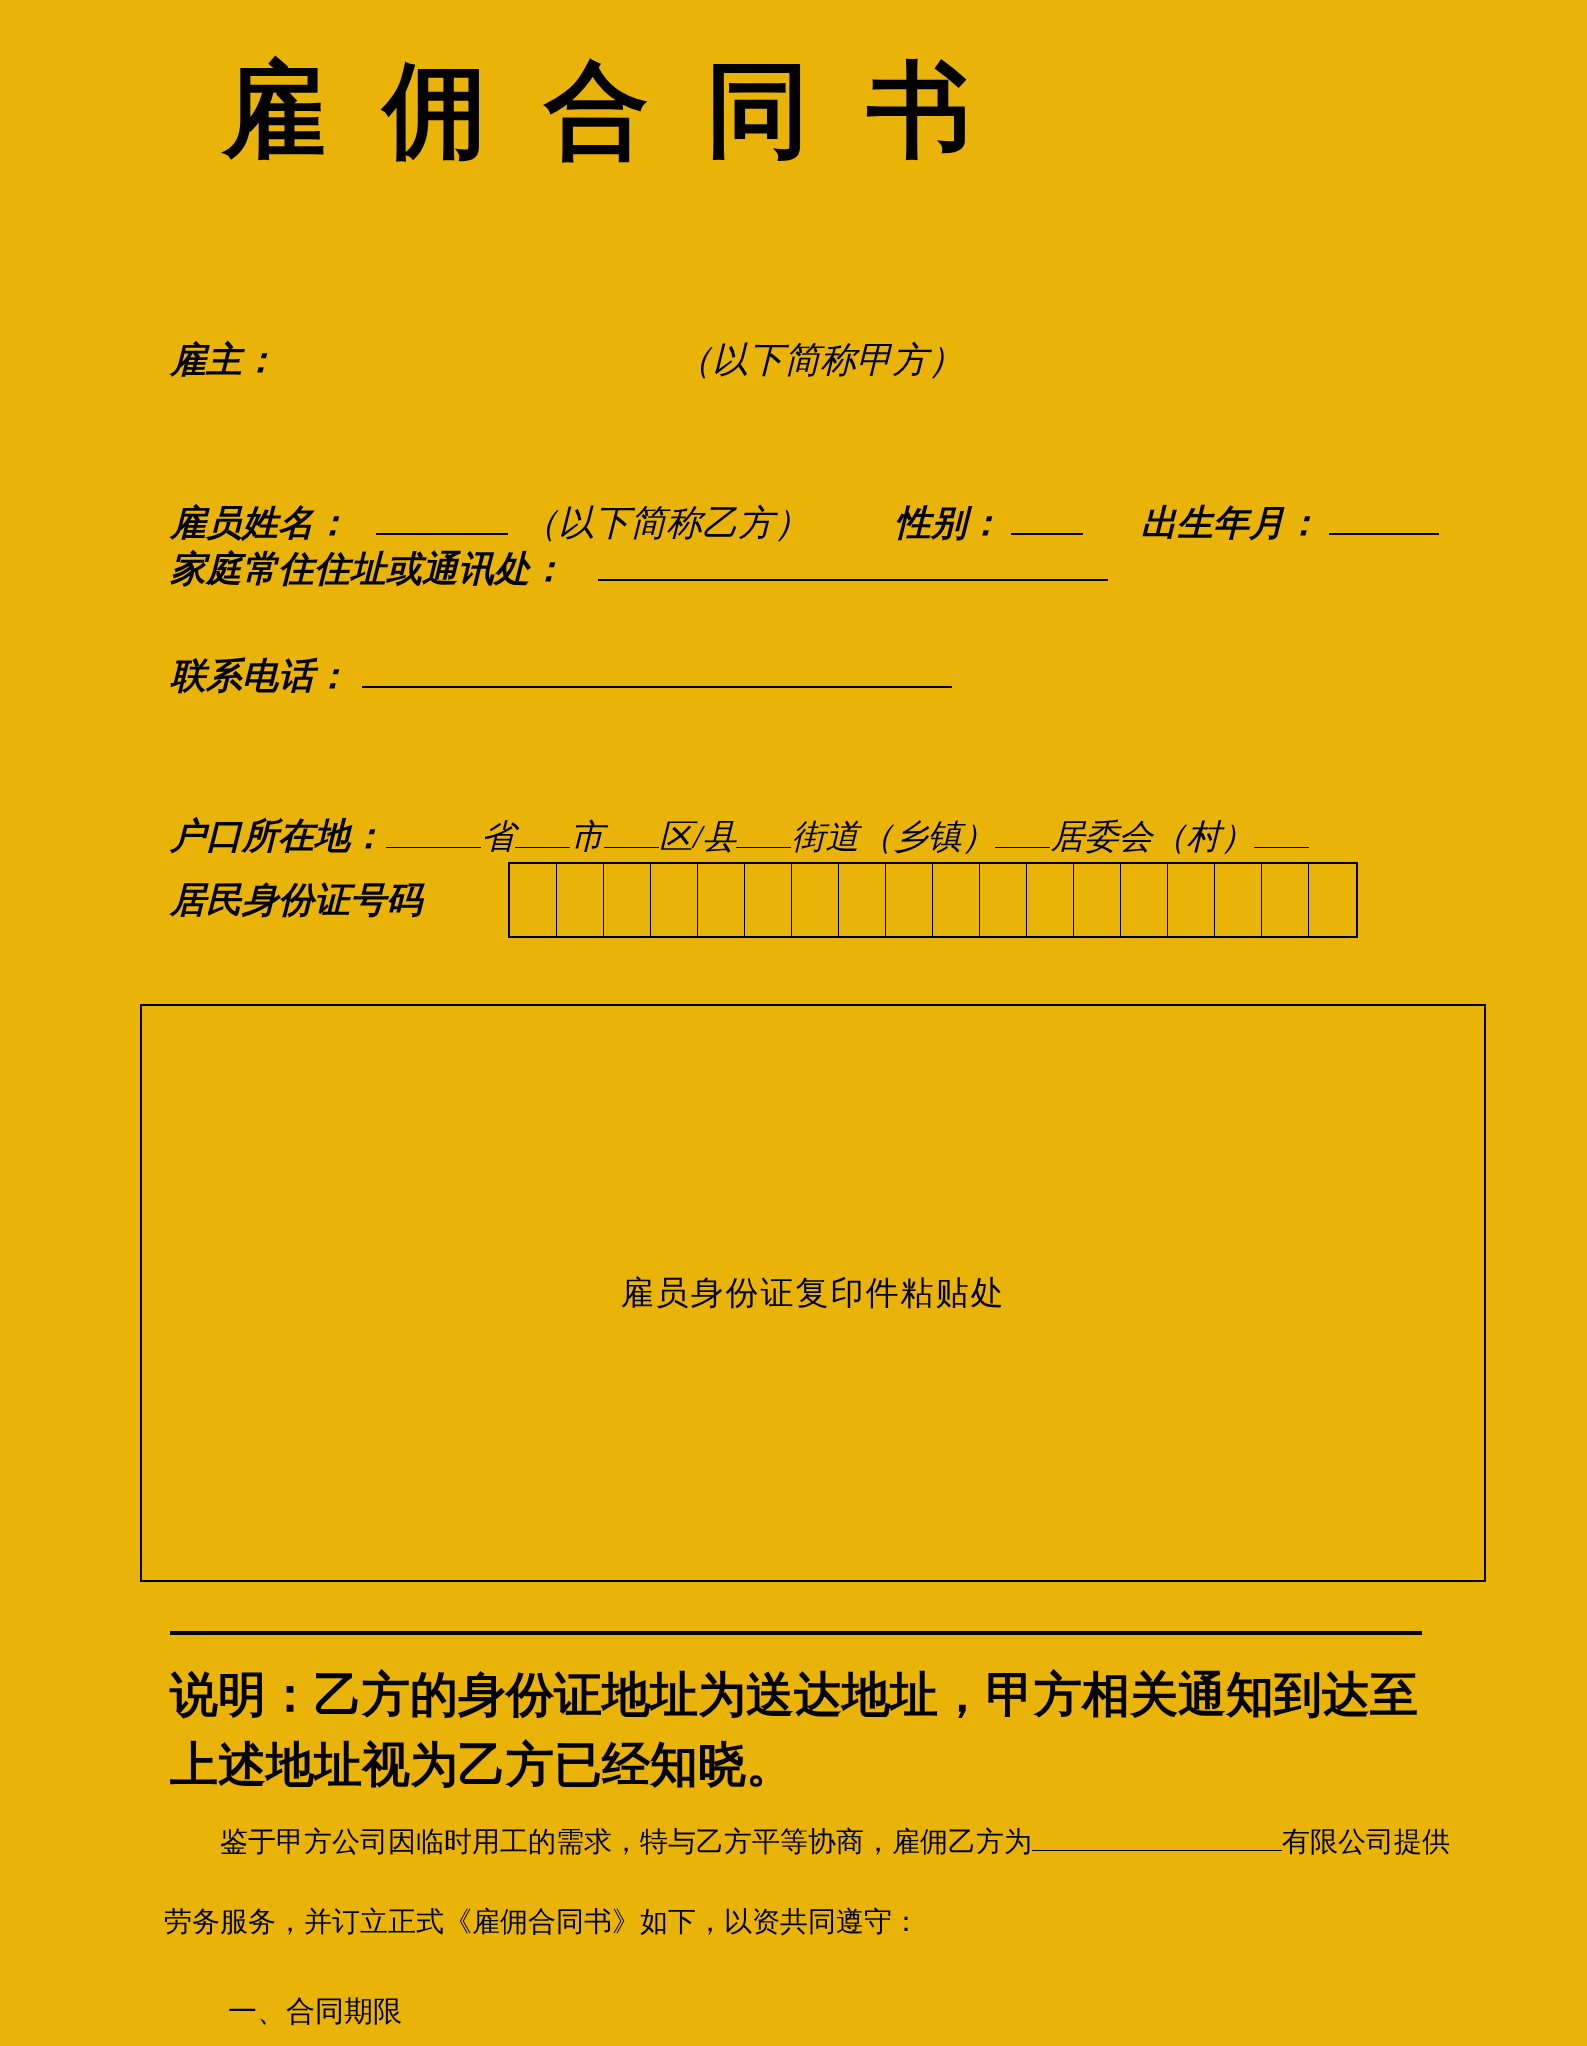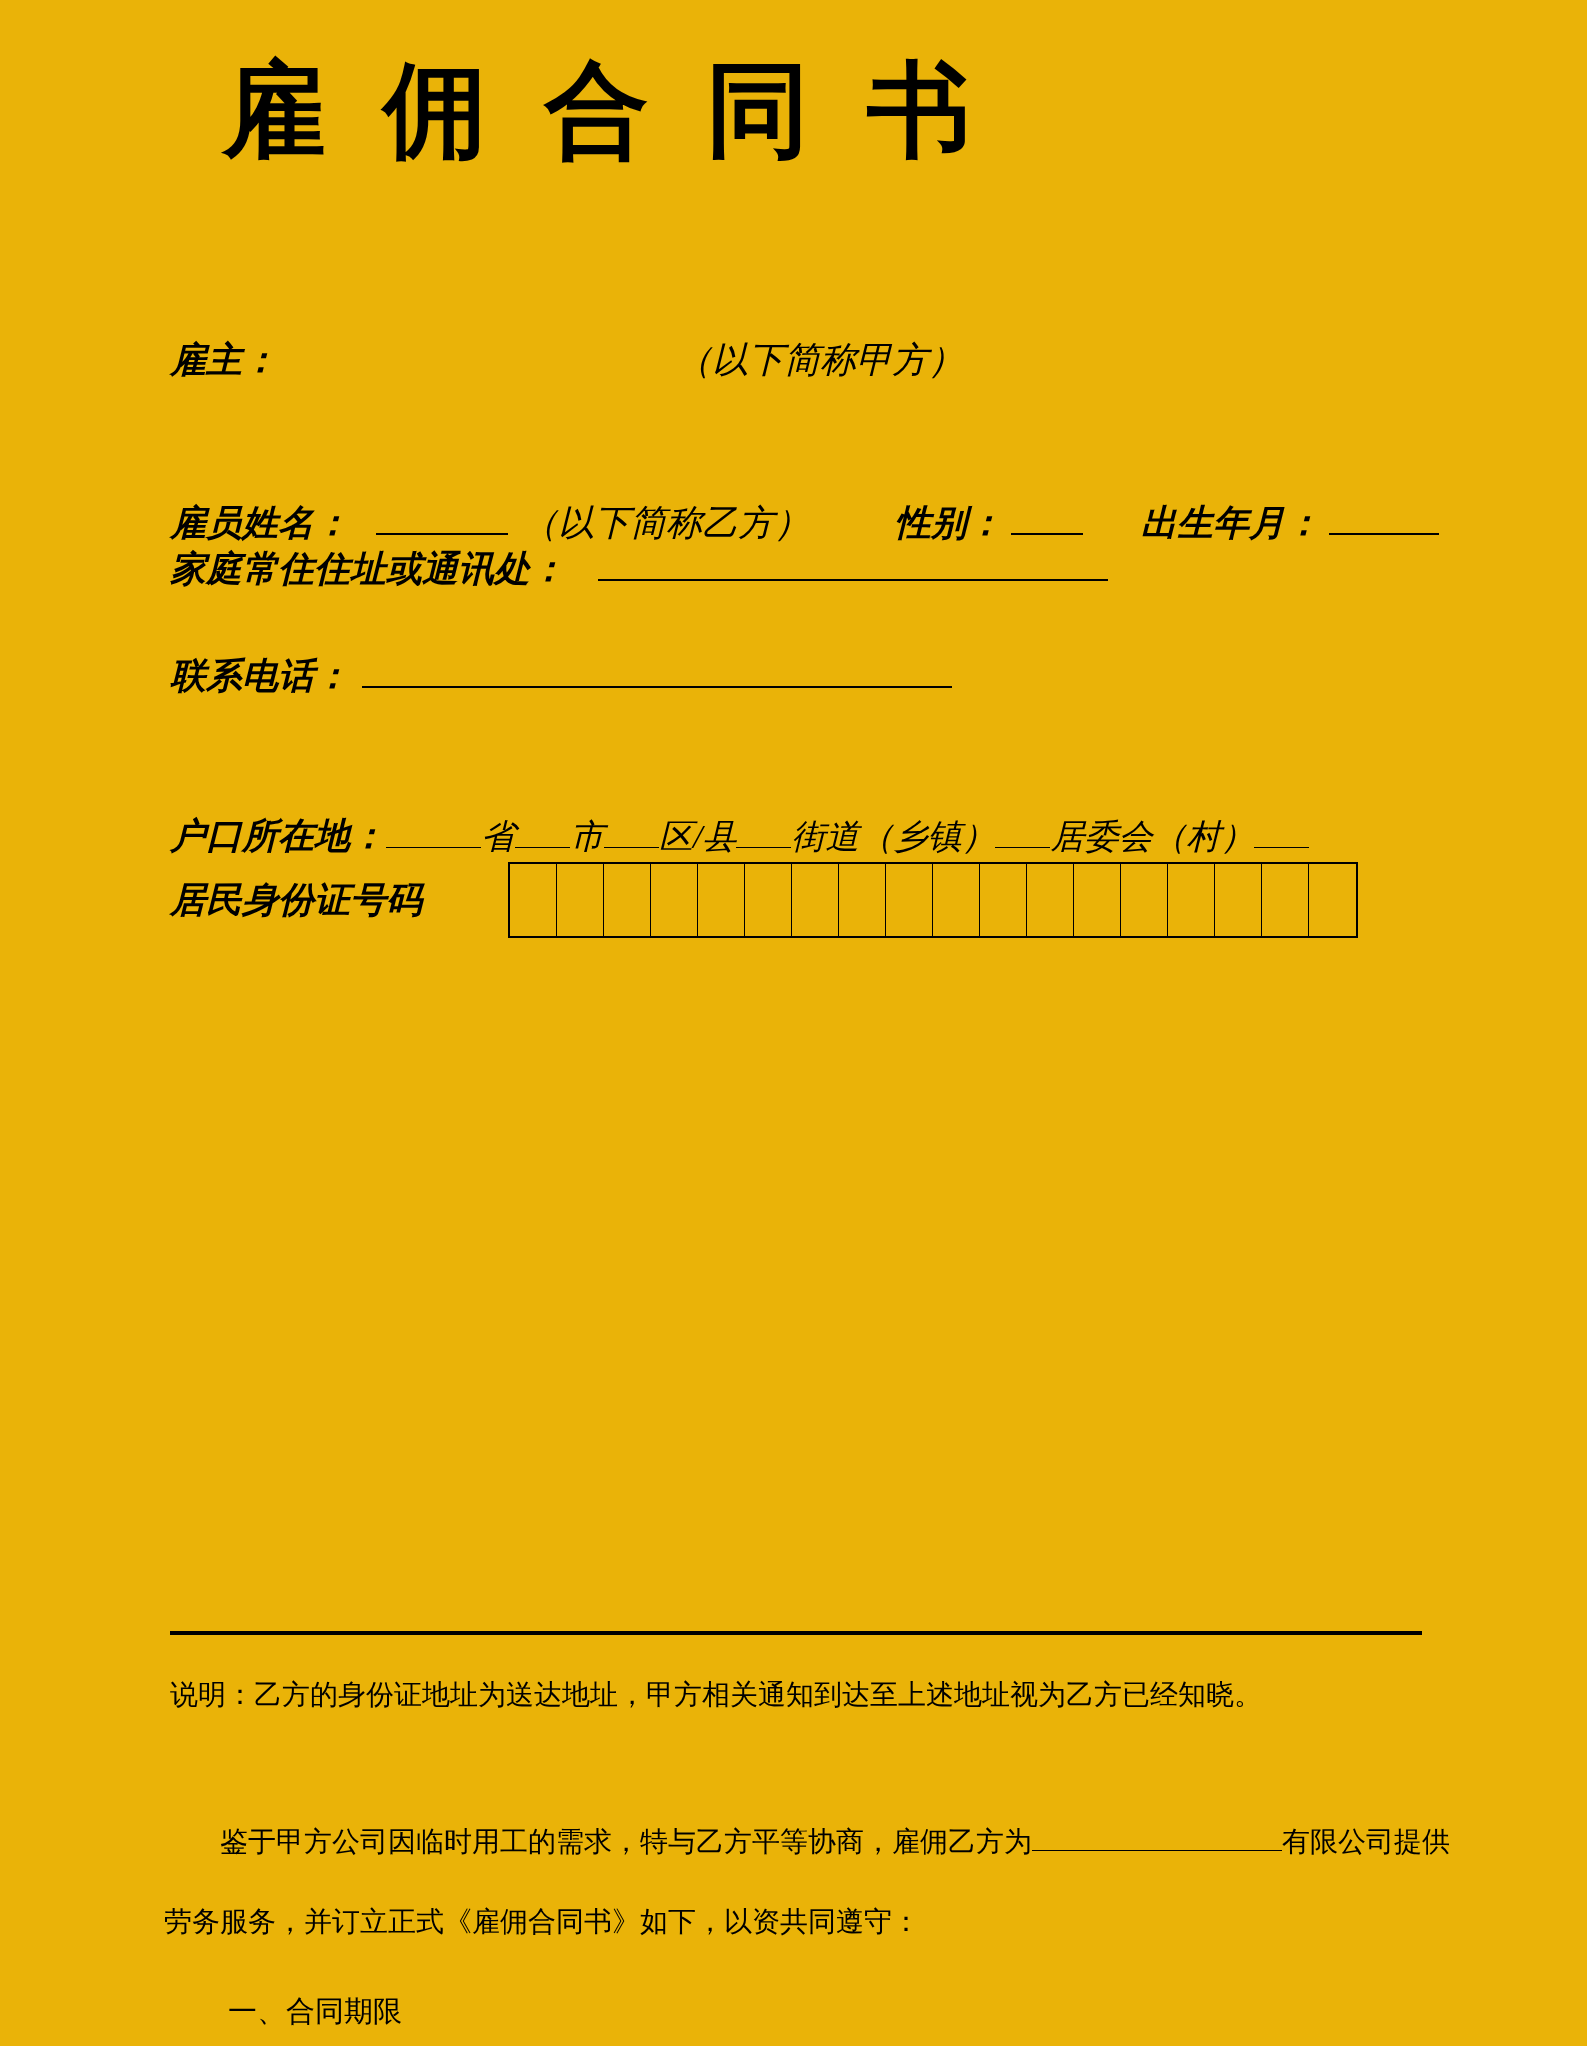--- a/index.html
+++ b/index.html
@@ -89,23 +89,23 @@
     position: absolute;
     left: 170px; top: 1631px;
     width: 1252px; height: 4px;
     background: #000;
   }
 
   .notice {
     position: absolute;
     left: 170px; top: 1660px;
     width: 1272px;
-    font-size: 28px;
+    font-size: 48px;
     line-height: 70px;
-    font-weight: normal;
+    font-weight: bold;
   }
 
   .preamble {
     position: absolute;
     left: 164px; top: 1802px;
     width: 1292px;
     font-size: 28px;
     line-height: 80px;
     text-indent: 2em;
   }
@@ -162,20 +162,23 @@
         <div class="id-cell"></div>
         <div class="id-cell"></div>
         <div class="id-cell"></div>
         <div class="id-cell"></div>
         <div class="id-cell"></div>
         <div class="id-cell"></div>
         <div class="id-cell"></div>
       </div>
   </div>
 
+  <div class="paste-box">
+    <span class="paste-box-label">雇员身份证复印件粘贴处</span>
+  </div>
 
   <div class="rule"></div>
 
   <div class="notice">说明：乙方的身份证地址为送达地址，甲方相关通知到达至上述地址视为乙方已经知晓。</div>
 
   <div class="preamble">
     <span>鉴于甲方公司因临时用工的需求，特与乙方平等协商，雇佣乙方为</span><span class="blank preamble-blank"></span><span>有限公司提供劳务服务，并订立正式《雇佣合同书》如下，以资共同遵守：</span>
   </div>
 
   <div class="section-heading">一、合同期限</div>

